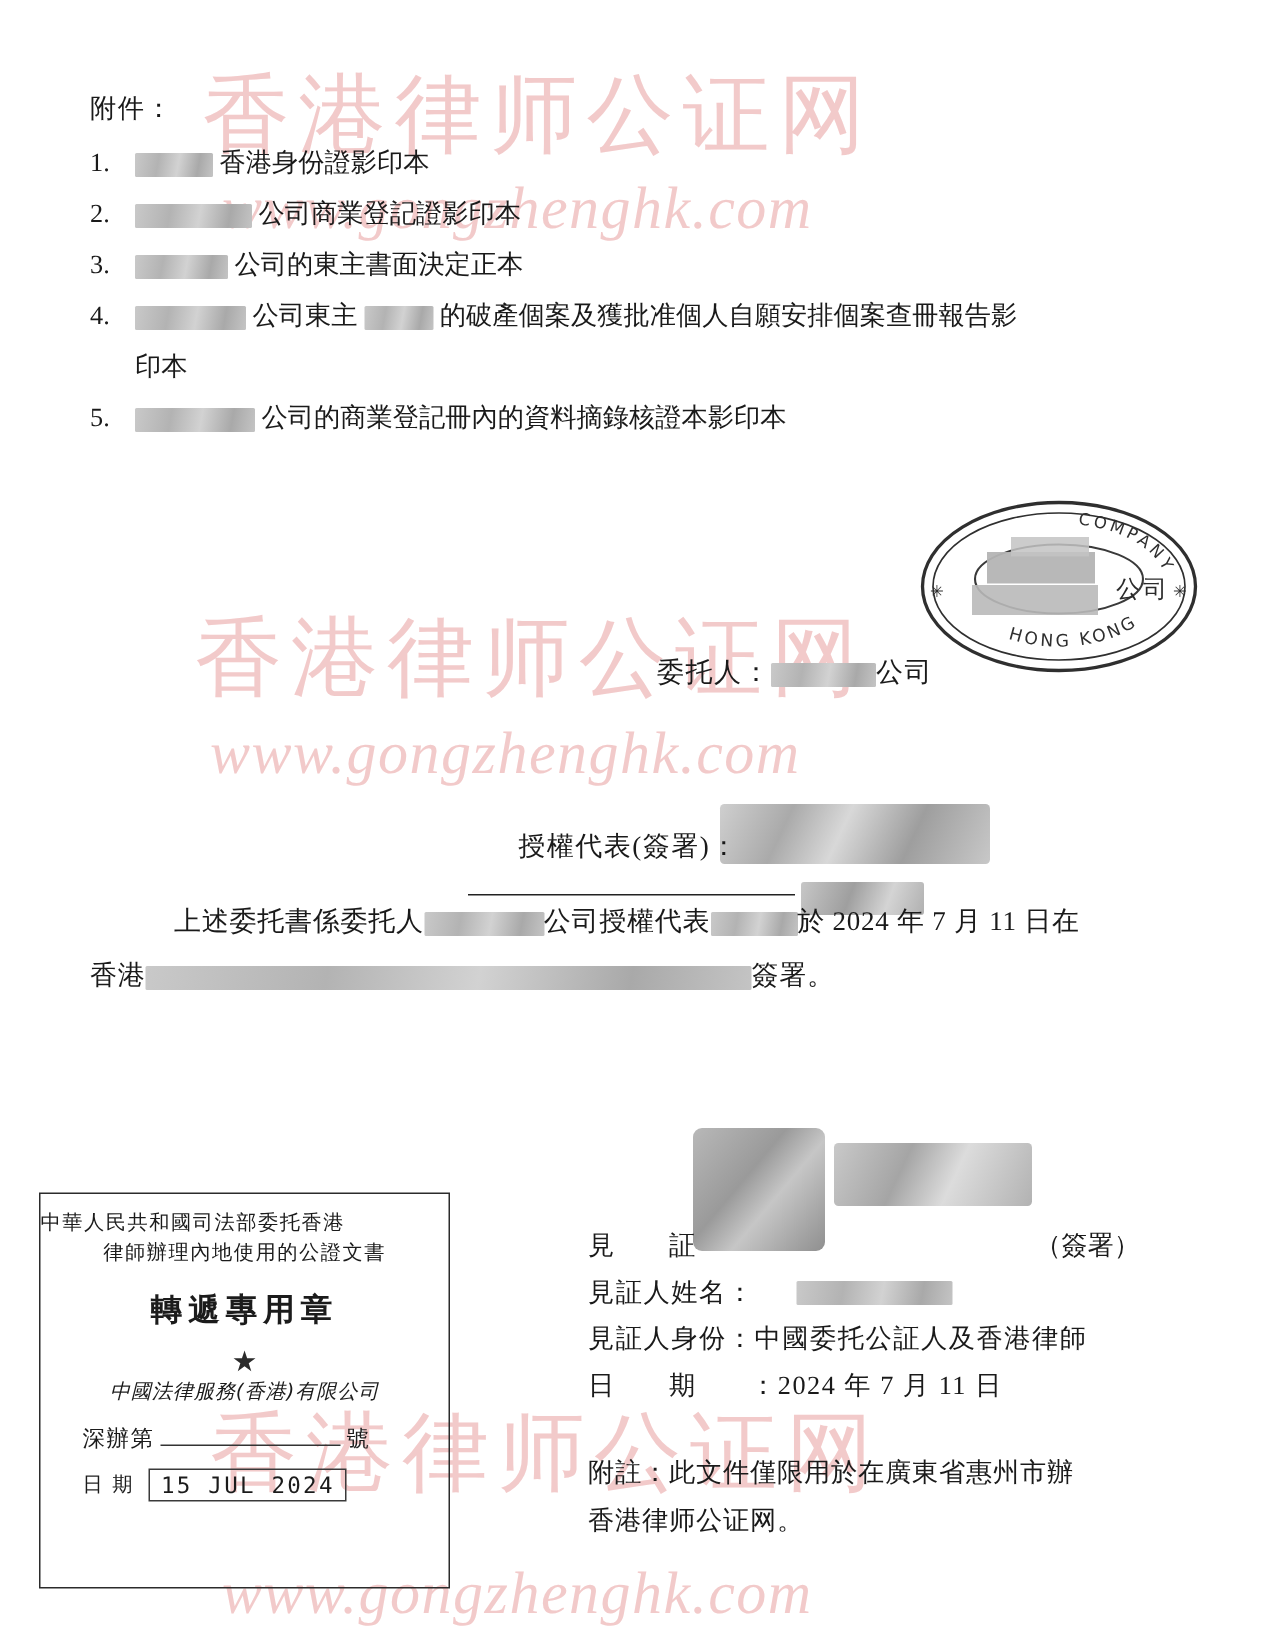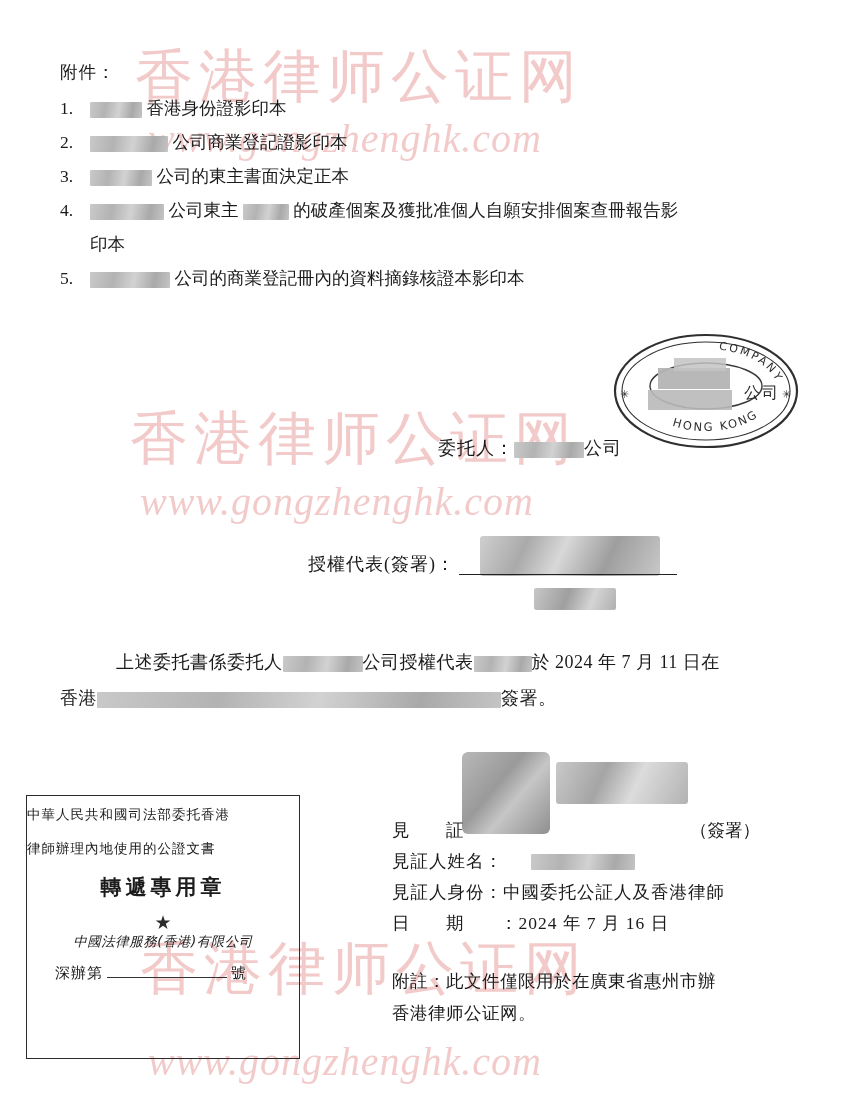--- a/index.html
+++ b/index.html
@@ -107,20 +107,21 @@
 
   .rep-line {
     position: absolute;
     left: 308px;
     top: 552px;
     font-size: 18px;
     z-index: 10;
     letter-spacing: 1px;
     display: flex;
     align-items: center;
+    flex-direction: column;
   }
   .sig-underline {
     display: inline-block;
     width: 218px;
     border-bottom: 1px solid #222;
     height: 20px;
     margin-left: 4px;
   }
   .sig-scrawl {
     position: absolute;
@@ -140,21 +141,21 @@
     height: 22px;
     background: linear-gradient(110deg, #c7c7c7, #9f9f9f 40%, #d4d4d4 70%, #b0b0b0);
     border-radius: 2px;
     z-index: 9;
   }
 
   
   .statement {
     position: absolute;
     left: 60px;
-    top: 644px;
+    top: 596px;
     width: 740px;
     font-size: 18px;
     line-height: 36px;
     z-index: 10;
     letter-spacing: 0.5px;
   }
   .statement .indent { display: inline-block; width: 56px; }
 
   
   .notary-stamp {
@@ -168,23 +169,24 @@
     font-family: "DejaVu Sans", sans-serif;
     color: #1b1b1b;
     overflow: hidden;
   }
   .ns-line {
     font-size: 13.5px;
     letter-spacing: 1px;
     margin-top: 10px;
   }
   .ns-line2 {
+    text-align: center;
     font-size: 13.5px;
     letter-spacing: 1px;
-    margin-top: 16px;
+    margin-top: 2px;
   }
   .ns-big {
     text-align: center;
     font-size: 21px;
     font-weight: bold;
     letter-spacing: 4px;
     margin-top: 15px;
   }
   .ns-star {
     text-align: center;
@@ -387,20 +389,24 @@
 
   <div class="notary-stamp">
     <div class="ns-line">中華人民共和國司法部委托香港</div>
     <div class="ns-line2">律師辦理內地使用的公證文書</div>
     <div class="ns-big">轉遞專用章</div>
     <div class="ns-star">★</div>
     <div class="ns-org">中國法律服務(香港)有限公司</div>
     <div class="ns-field">
       <span>深辦第</span><span class="blank"></span><span>號</span>
     </div>
+    <div class="ns-date">
+      <span>日 期</span>
+      <span class="ns-datebox">15 JUL 2024</span>
+    </div>
   </div>
 
   <div class="witness-sign-img"></div>
   <div class="witness-sign-scrawl"></div>
   <div class="sig-note">（簽署）</div>
 
   <div class="witness">
     <div class="w-row">
       <div class="w-label spread">
         <span>見</span>
@@ -415,21 +421,21 @@
     <div class="w-row">
       <span>見証人身份：</span>
       <span>中國委托公証人及香港律師</span>
     </div>
     <div class="w-row">
       <div class="w-label spread">
         <span>日</span>
         <span>期</span>
         <span></span>
       </div>
-      <span>：2024 年 7 月 16 日</span>
+      <span>：2024 年 7 月 11 日</span>
     </div>
   </div>
 
   <div class="footnote">
     <span>附註：此文件僅限用於在廣東省惠州市辦</span><br>
     <span>香港律师公证网。</span>
   </div>
 
 </div>
 

